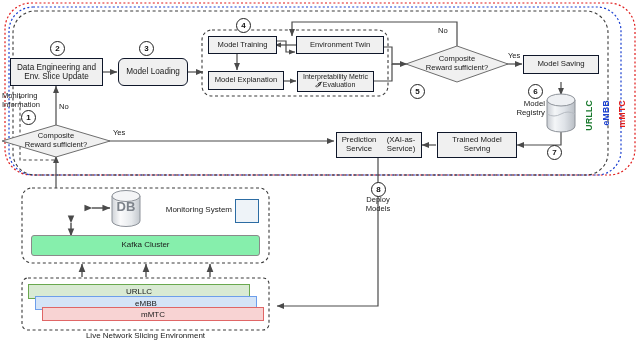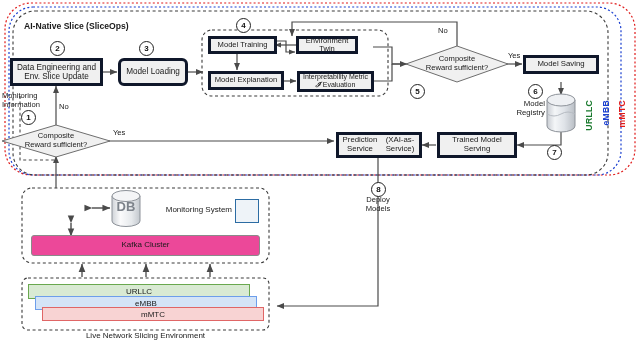--- a/index.html
+++ b/index.html
@@ -5,36 +5,36 @@
   html,body{margin:0;padding:0;background:#ffffff;}
   body{width:640px;height:343px;position:relative;overflow:hidden;
        font-family:"Liberation Sans","DejaVu Sans",sans-serif;
        color:#1a1a1a;-webkit-font-smoothing:antialiased;}
   #root{position:absolute;left:0;top:0;width:640px;height:343px;}
   svg.layer{position:absolute;left:0;top:0;width:640px;height:343px;overflow:visible;}
   svg.layer.bg{z-index:1;}
   .node{position:absolute;z-index:2;box-sizing:border-box;
         display:flex;align-items:center;justify-content:center;text-align:center;
         line-height:1.12;}
-  .proc{background:#f0f0f0;border:3px solid #0f172a;color:#1a1a1a;}
+  .proc{background:#f0f0f0;border:1px solid #0f172a;color:#1a1a1a;}
   .lbl{position:absolute;z-index:4;color:#1a1a1a;text-align:center;line-height:1.12;
        white-space:nowrap;}
   .lbl.wrap{white-space:normal;}
   .vlabel{position:absolute;z-index:4;font-weight:bold;letter-spacing:.3px;
           writing-mode:vertical-rl;text-orientation:mixed;transform:rotate(180deg);}
   .slice{position:absolute;z-index:2;box-sizing:border-box;display:flex;
          align-items:center;justify-content:center;border:1px solid;}
   .badge{position:absolute;z-index:5;width:13px;height:13px;border-radius:50%;
          border:1.1px solid #222;background:#fff;color:#111;
          display:flex;align-items:center;justify-content:center;
          font-size:8px;font-weight:bold;line-height:1;}
   .mono-i{font-family:"Liberation Serif","DejaVu Serif",serif;font-style:italic;font-weight:bold;}
   .mon-icon{position:absolute;z-index:4;width:24px;height:24px;
             border:1.6px solid #2c6ca3;background:#eef3f8;box-sizing:border-box;}
-  .kafka{background:#ec4899;border:1px solid #8a8a8a;border-radius:3px;}
+  .kafka{background:#86efac;border:1px solid #8a8a8a;border-radius:3px;}
 </style>
 </head>
 <body>
 
 <div id="root">
 
   <svg class="layer bg" viewBox="0 0 640 343">
     <defs>
       <marker id="ar" markerWidth="7" markerHeight="7" refX="6.2" refY="3" orient="auto">
         <path d="M0,0.4 L6.4,3 L0,5.6 z" fill="#4a4a4a"></path>
@@ -138,21 +138,21 @@
   </div>
 
   <div class="node proc" style="left:118px;top:58px;width:70px;height:28px;font-size:8.2px;border-radius:6px;">
     <span>Model Loading</span>
   </div>
 
   <div class="node proc" style="left:208px;top:36px;width:69px;height:18px;font-size:7.6px;">
     <span>Model Training</span>
   </div>
 
-  <div class="node proc" style="left:296px;top:36px;width:62px;height:18px;font-size:7.6px;justify-content:center;">
+  <div class="node proc" style="left:296px;top:36px;width:88px;height:18px;font-size:7.6px;justify-content:center;">
     <span>Environment Twin</span>
   </div>
 
   <div class="node proc" style="left:208px;top:71px;width:76px;height:19px;font-size:7.6px;">
     <span>Model Explanation</span>
   </div>
 
   <div class="node proc" style="left:297px;top:71px;width:77px;height:21px;font-size:7px;flex-direction:column;">
     <span>Interpretability Metric</span>
     <span>
@@ -200,23 +200,20 @@
   </div>
   <div class="slice" style="left:35px;top:296px;width:222px;height:14px;font-size:8px;
               background:#d4e4f7;border-color:#6d9eeb;color:#1a1a1a;">
     <span>eMBB</span>
   </div>
   <div class="slice" style="left:42px;top:307px;width:222px;height:14px;font-size:8px;
               background:#f8d3d3;border-color:#e06666;color:#1a1a1a;">
     <span>mMTC</span>
   </div>
 
-  <div class="lbl" style="left:24px;top:22px;font-size:8.6px;font-weight:bold;">
-    <span>AI-Native Slice (SliceOps)</span>
-  </div>
 
   <div class="lbl" style="left:22px;top:332px;width:247px;font-size:8px;">
     <span>Live Network Slicing Environment</span>
   </div>
 
   <div class="lbl wrap" style="left:8px;top:132px;width:96px;font-size:7.6px;">
     <div>Composite</div>
     <div>Reward sufficient?</div>
   </div>
 

